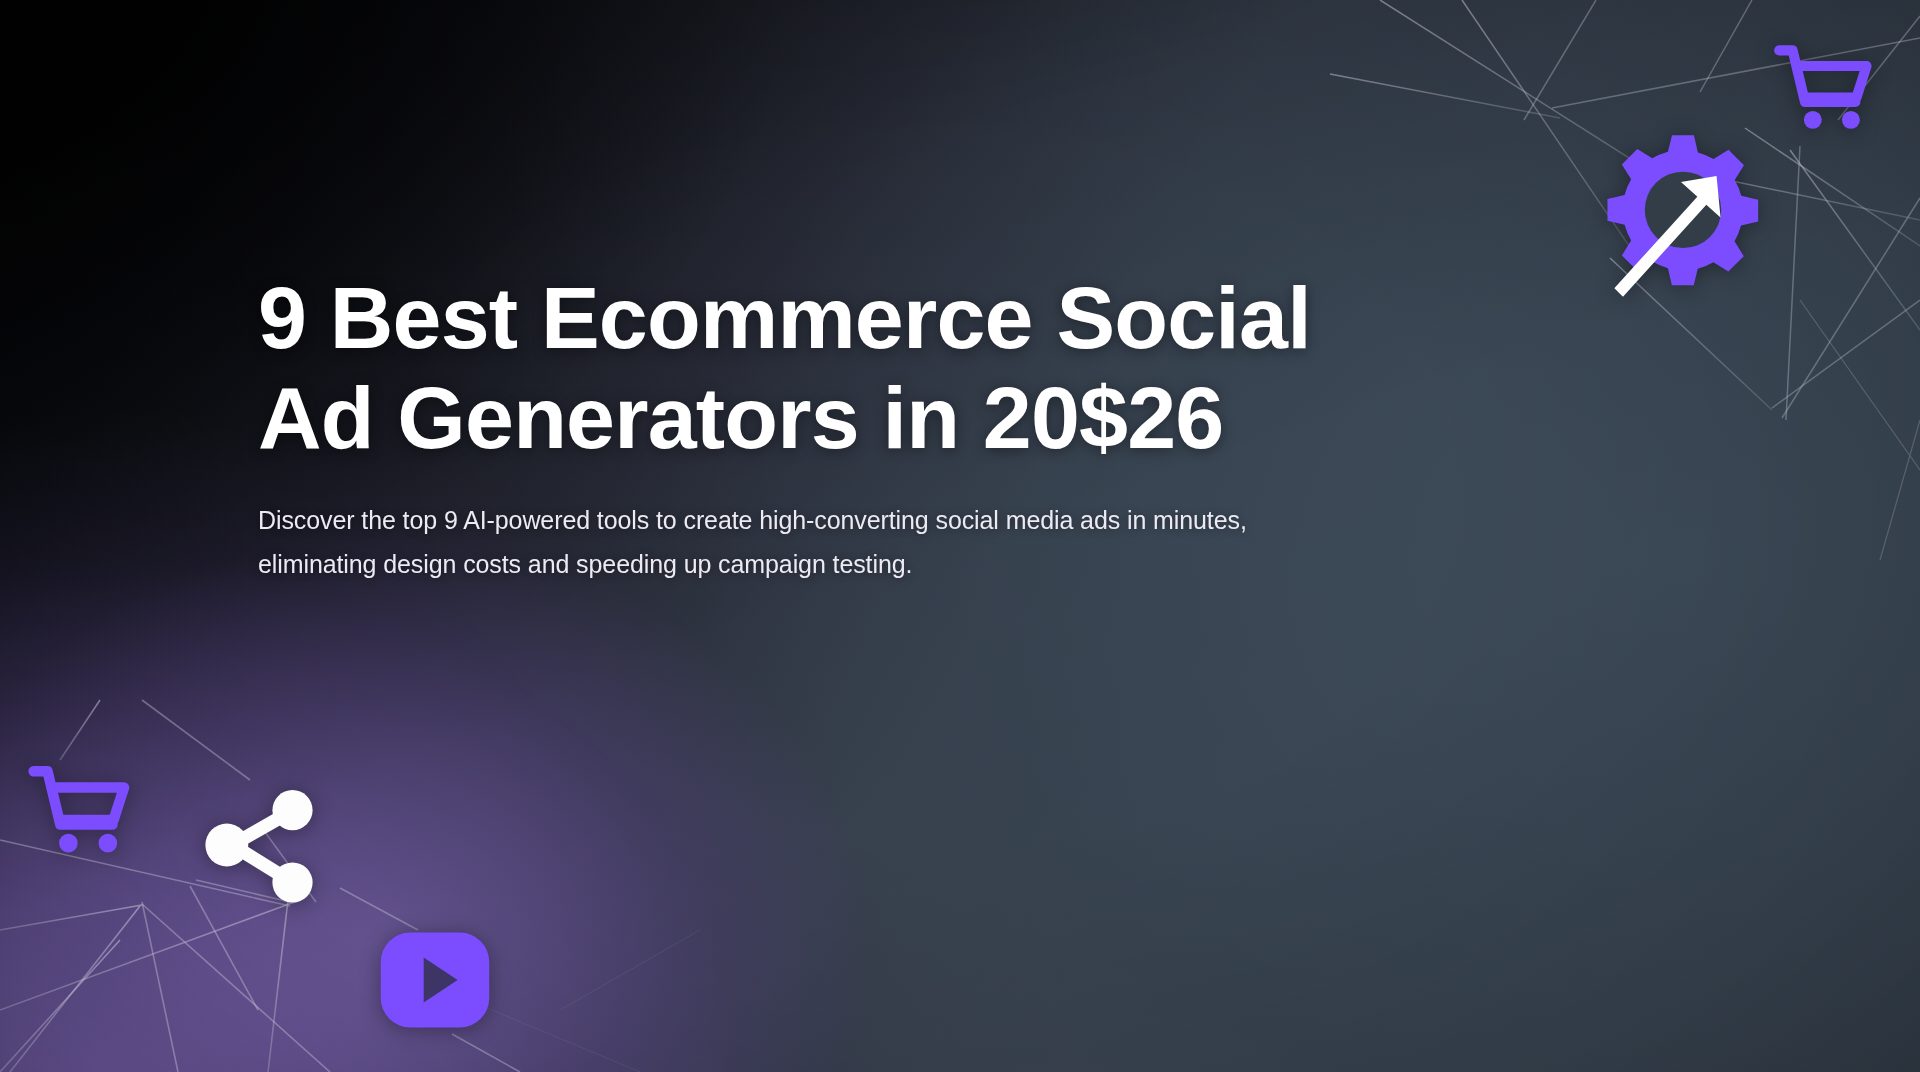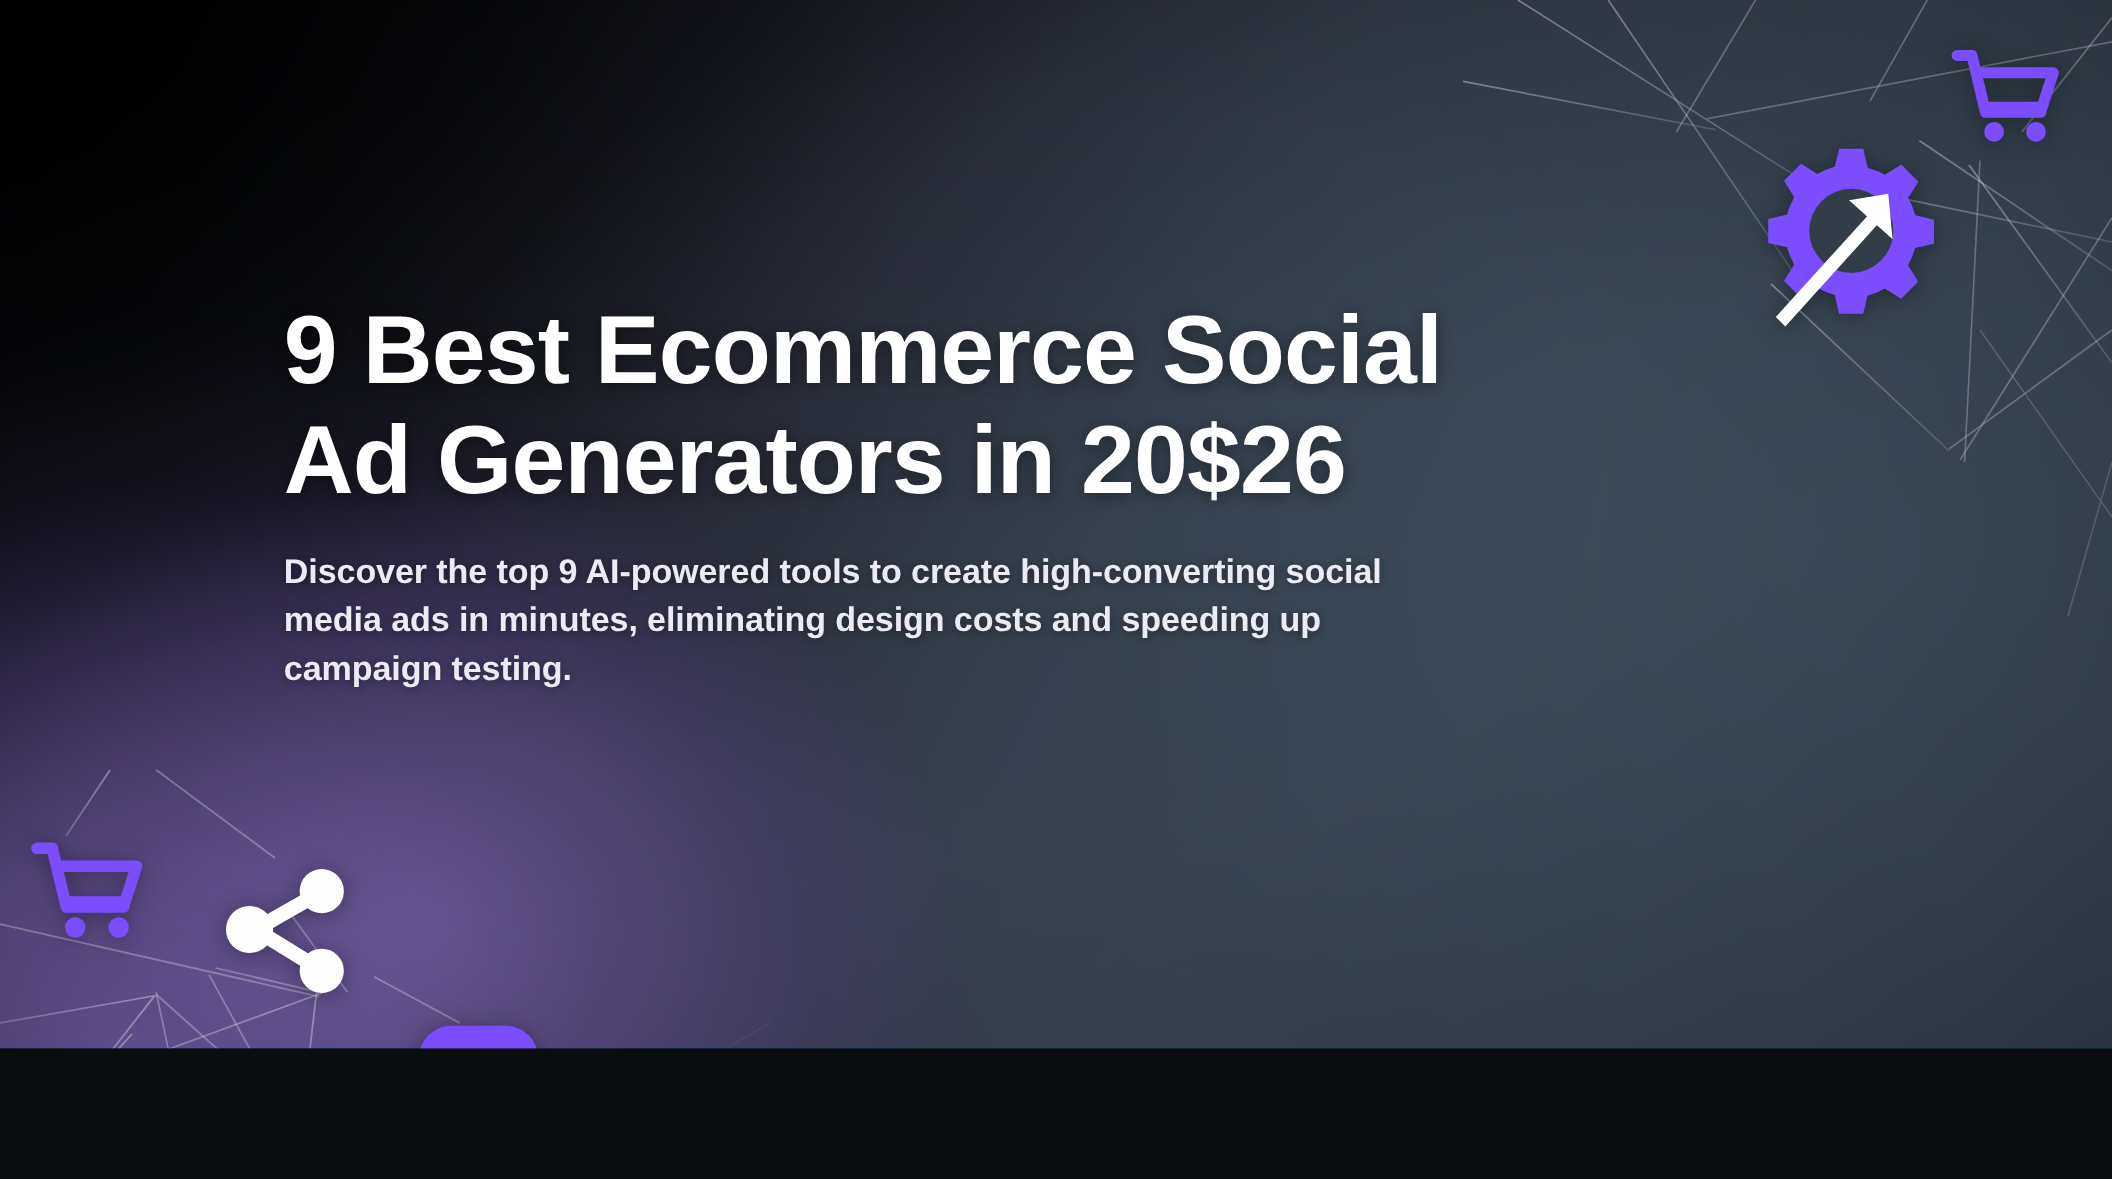--- a/index.html
+++ b/index.html
@@ -5,21 +5,21 @@
   * { margin:0; padding:0; box-sizing:border-box; }
   html, body {
     width:1920px; height:1072px;
     overflow:hidden;
     background:#0b0c10;
     font-family:"Liberation Sans", sans-serif;
   }
 
   #stage {
     position:relative;
-    width:1920px; height:953px;
+    width:1920px; height:1072px;
     overflow:hidden;
     background:#0c4a6e;
   }
 
   
   .bg-layer { position:absolute; inset:0; }
 
   #bg-base {
     background:
       linear-gradient(118deg,
@@ -97,23 +97,23 @@
     font-weight:700;
     letter-spacing:-0.8px;
     font-stretch:condensed;
     text-shadow:0 2px 14px rgba(0,0,0,0.42);
     white-space:pre-line;
   }
 
   #subtitle {
     margin-top:30px;
     color:#eceaf2;
-    font-size:31px;
+    font-size:25px;
     line-height:44px;
-    font-weight:700;
+    font-weight:400;
     letter-spacing:-0.1px;
     max-width:1085px;
     text-shadow:0 1px 8px rgba(0,0,0,0.38);
   }
 
   
   .deco-icon { position:absolute; }
   #icon-gear-arrow  { left:1592px; top:128px;  width:182px; height:182px; }
   #icon-cart-top    { left:1768px; top:28px;   width:112px; height:112px; }
   #icon-cart-bottom { left:22px;   top:748px;  width:116px; height:116px; }

